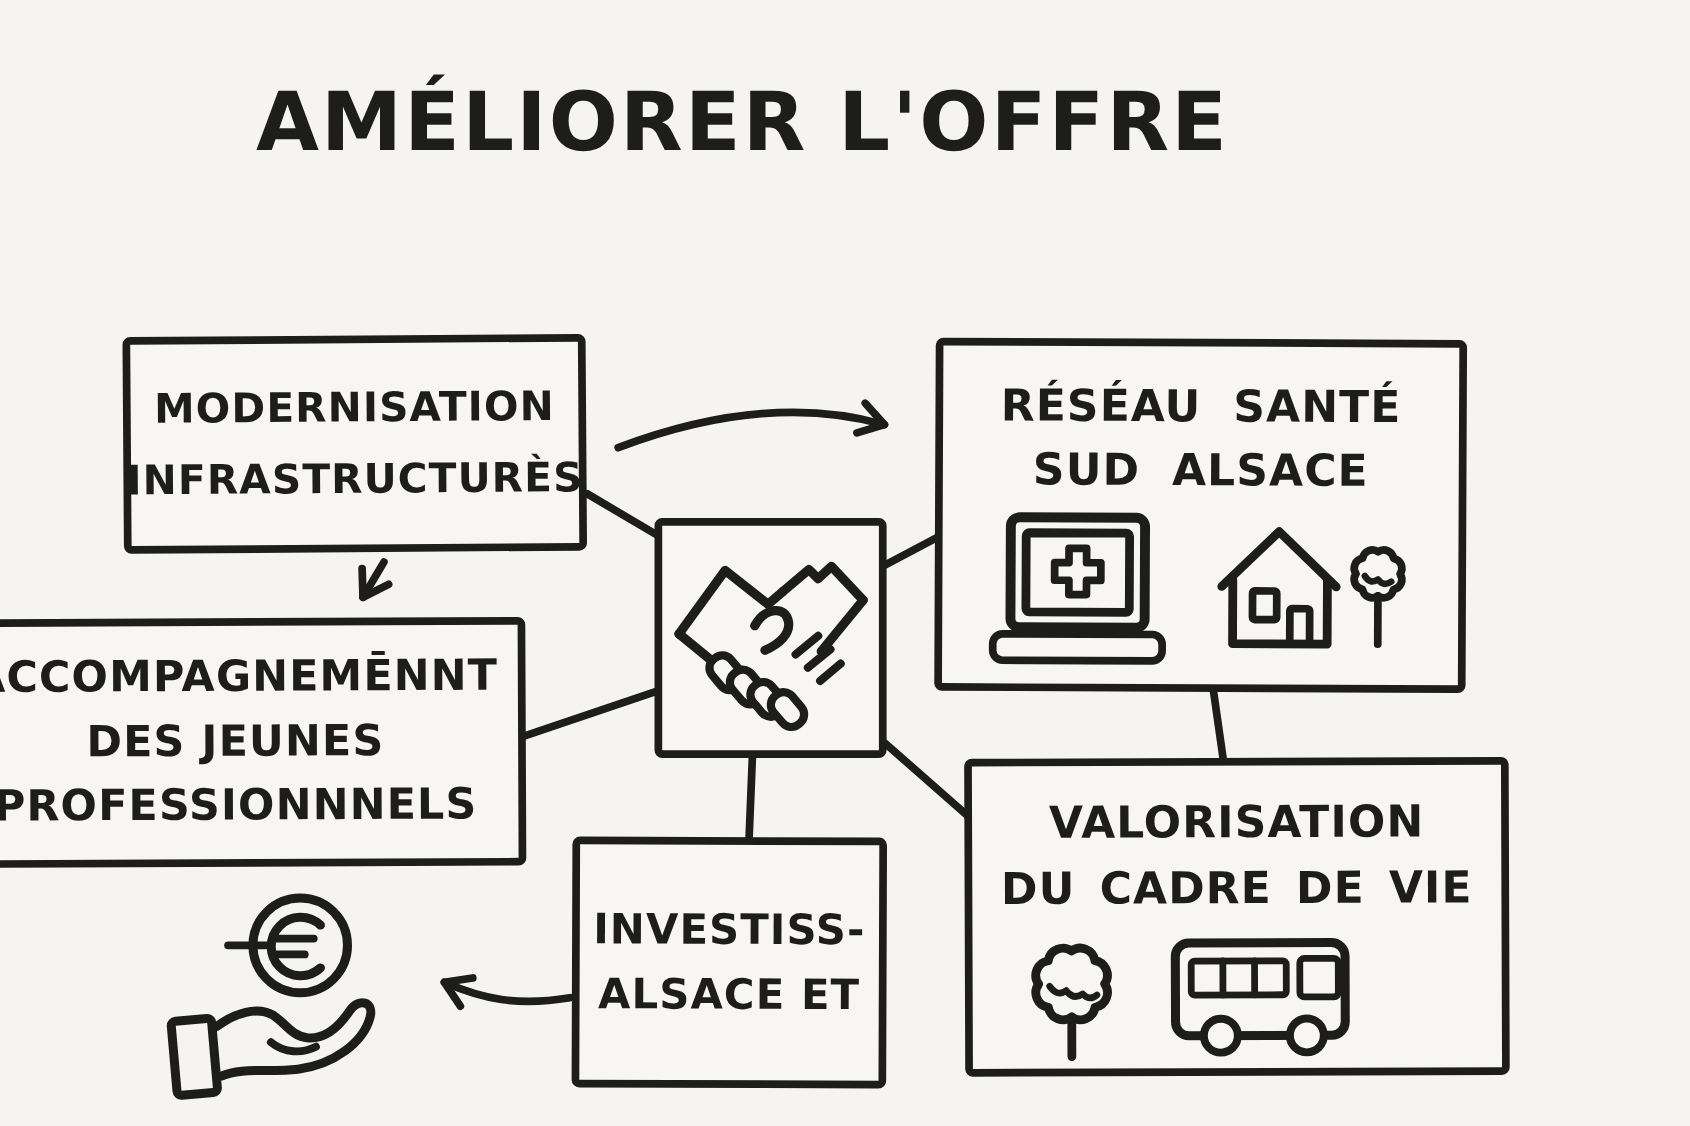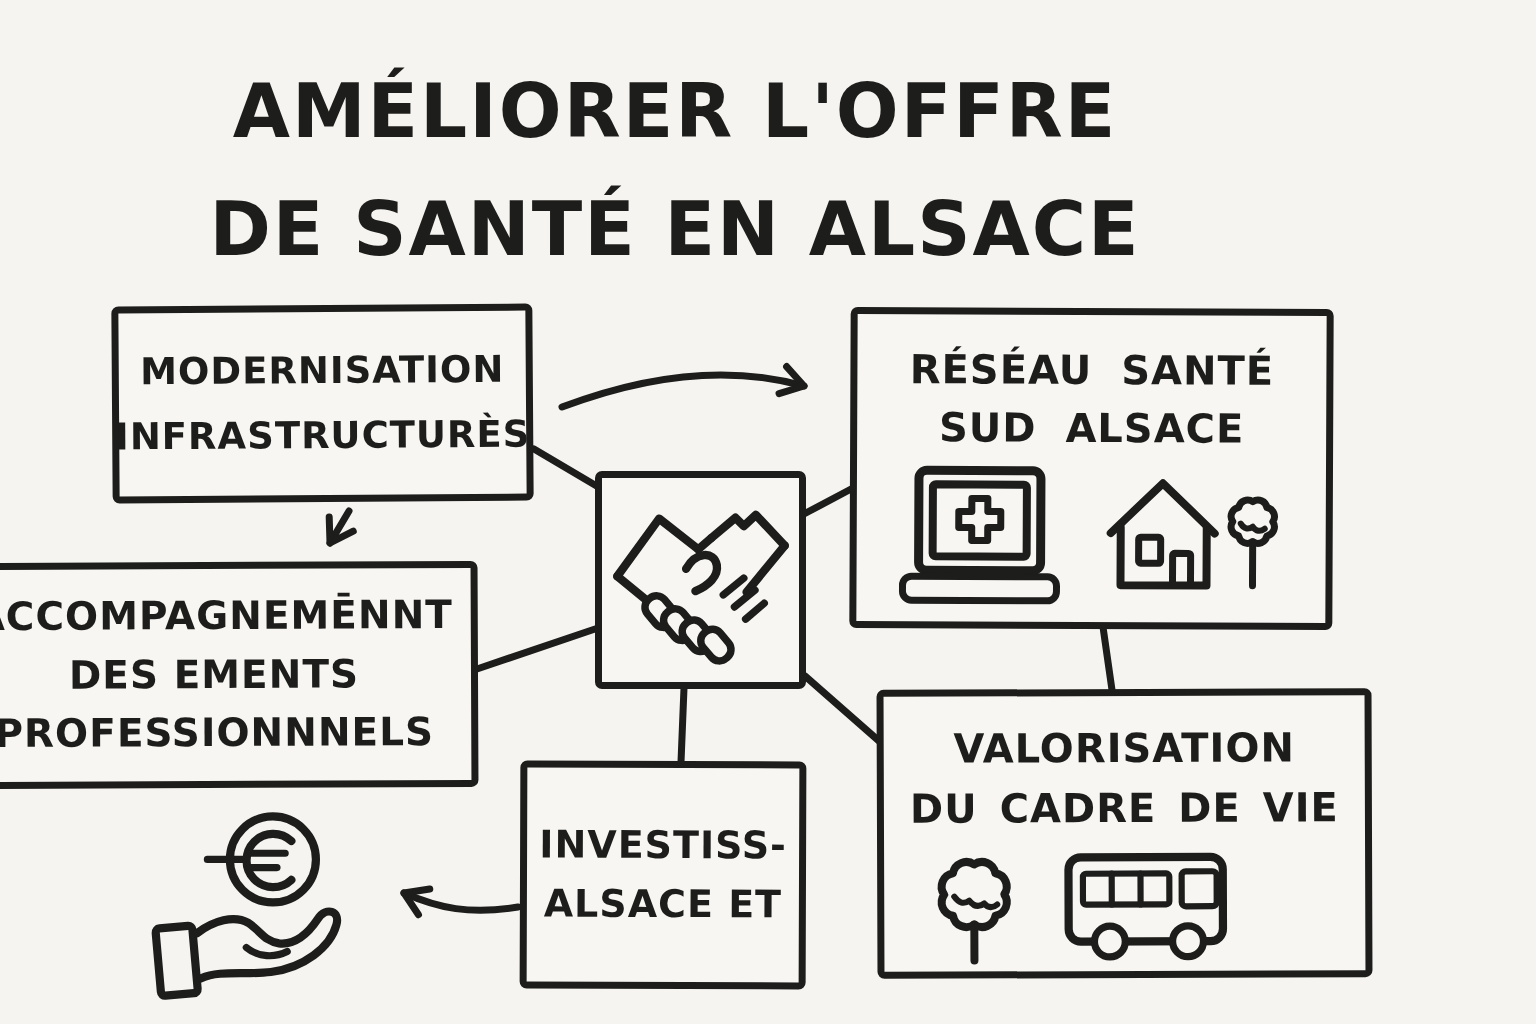--- a/index.html
+++ b/index.html
@@ -50,21 +50,20 @@
       <path d="M 805 676 L 879 741"></path>
       <path d="M 1103 627 L 1112 690"></path>
       <path d="M 562 407 Q 697 356 804 386" marker-end="url(#ah)"></path>
       <path d="M 349 511 L 330 543" marker-end="url(#ah)"></path>
       <path d="M 518 907 C 470 915 438 908 404 893" marker-end="url(#ah)"></path>
     </g>
   </svg>
 
   <div class="title">
     <span class="ln">AMÉLIORER L'OFFRE</span>
-    <span class="ln">DE SANTÉ EN ALSACE</span>
   </div>
 
   <div class="box box-modernisation">
     <span class="ln">MODERNISATION</span>
     <span class="ln">INFRASTRUCTURÈS</span>
   </div>
 
   <div class="box box-reseau">
     <span class="ln">RÉSÉAU SANTÉ</span>
     <span class="ln">SUD ALSACE</span>
@@ -88,21 +87,21 @@
           <path stroke-width="7" d="M 20 0 A 9 9 0 0 1 14.1 14.1 A 9 9 0 0 1 0 20 A 9 9 0 0 1 -14.1 14.1 A 9 9 0 0 1 -20 0 A 9 9 0 0 1 -14.1 -14.1 A 9 9 0 0 1 0 -20 A 9 9 0 0 1 14.1 -14.1 A 9 9 0 0 1 20 0 Z"></path>
           <path stroke-width="6" d="M -12 2 q 5 8 12 3 q 5 7 12 2"></path>
           <path stroke-width="7" d="M 0 20 V 64"></path>
         </g>
       </g>
     </svg>
   </div>
 
   <div class="box box-accompagnement">
     <span class="ln">ACCOMPAGNEMĒNNT</span>
-    <span class="ln">DES EMENTS</span>
+    <span class="ln">DES JEUNES</span>
     <span class="ln">PROFESSIONNNELS</span>
   </div>
 
   <div class="box box-partenariat">
     <svg width="186" height="190" viewBox="0 0 200 200">
       <g fill="none" stroke="#1d1d1b" stroke-width="9" stroke-linecap="round" stroke-linejoin="round">
         <path d="M 10 96 L 55 34 L 97 67"></path>
         <path d="M 10 96 L 49 128"></path>
         <path d="M 190 63 L 159 30 L 146 42 L 137 33 L 111 55"></path>
         <path d="M 190 63 L 149 113"></path>

